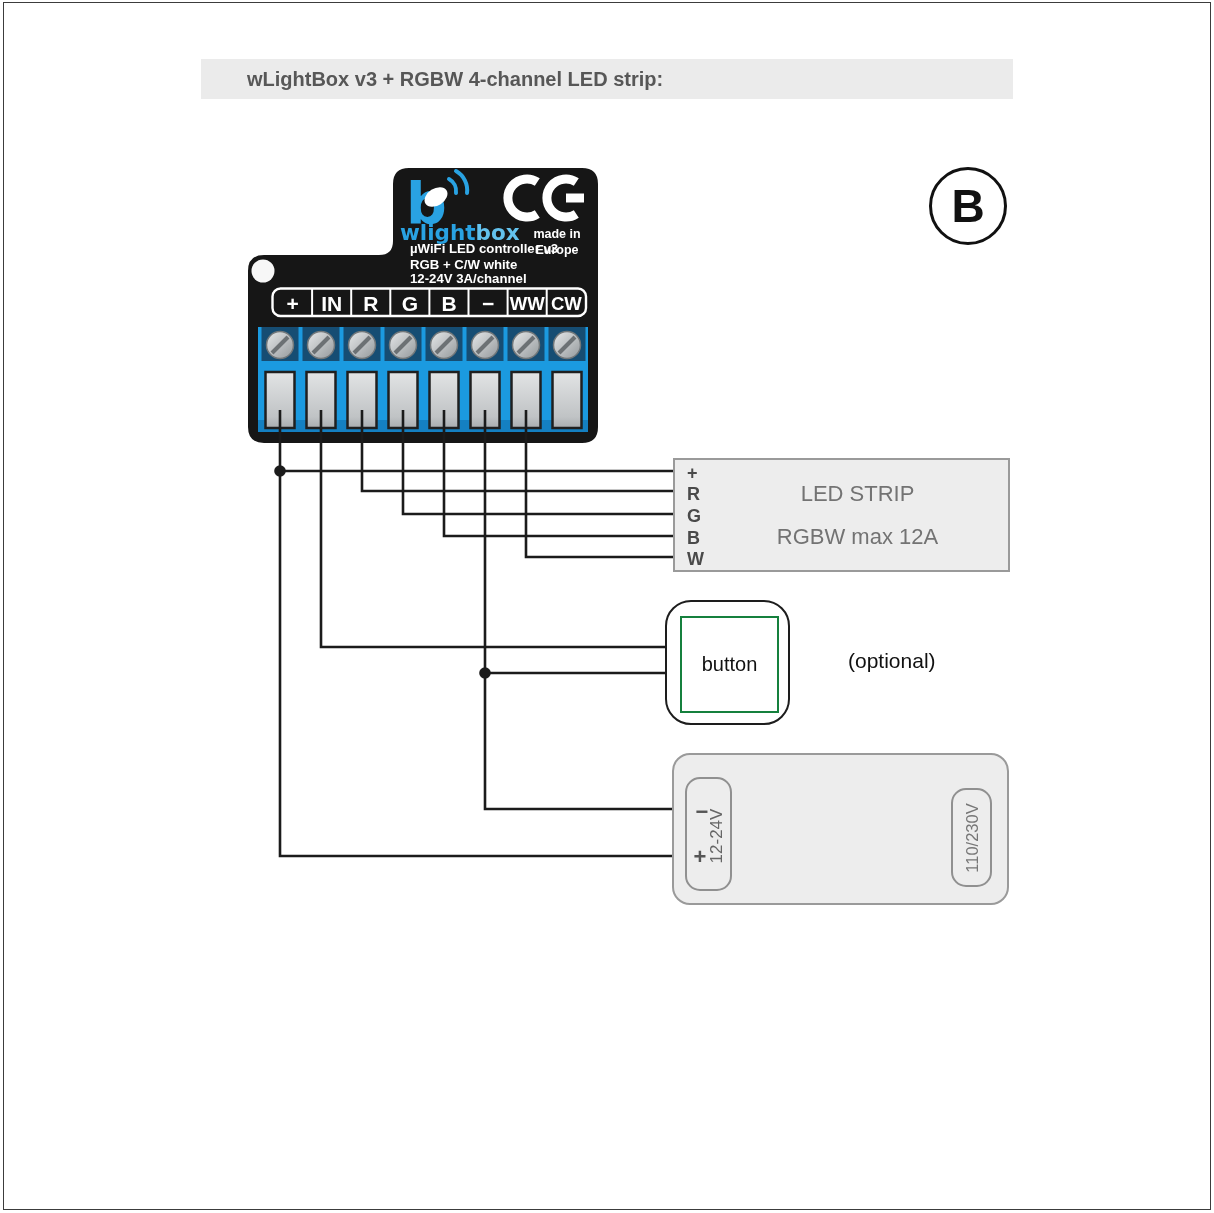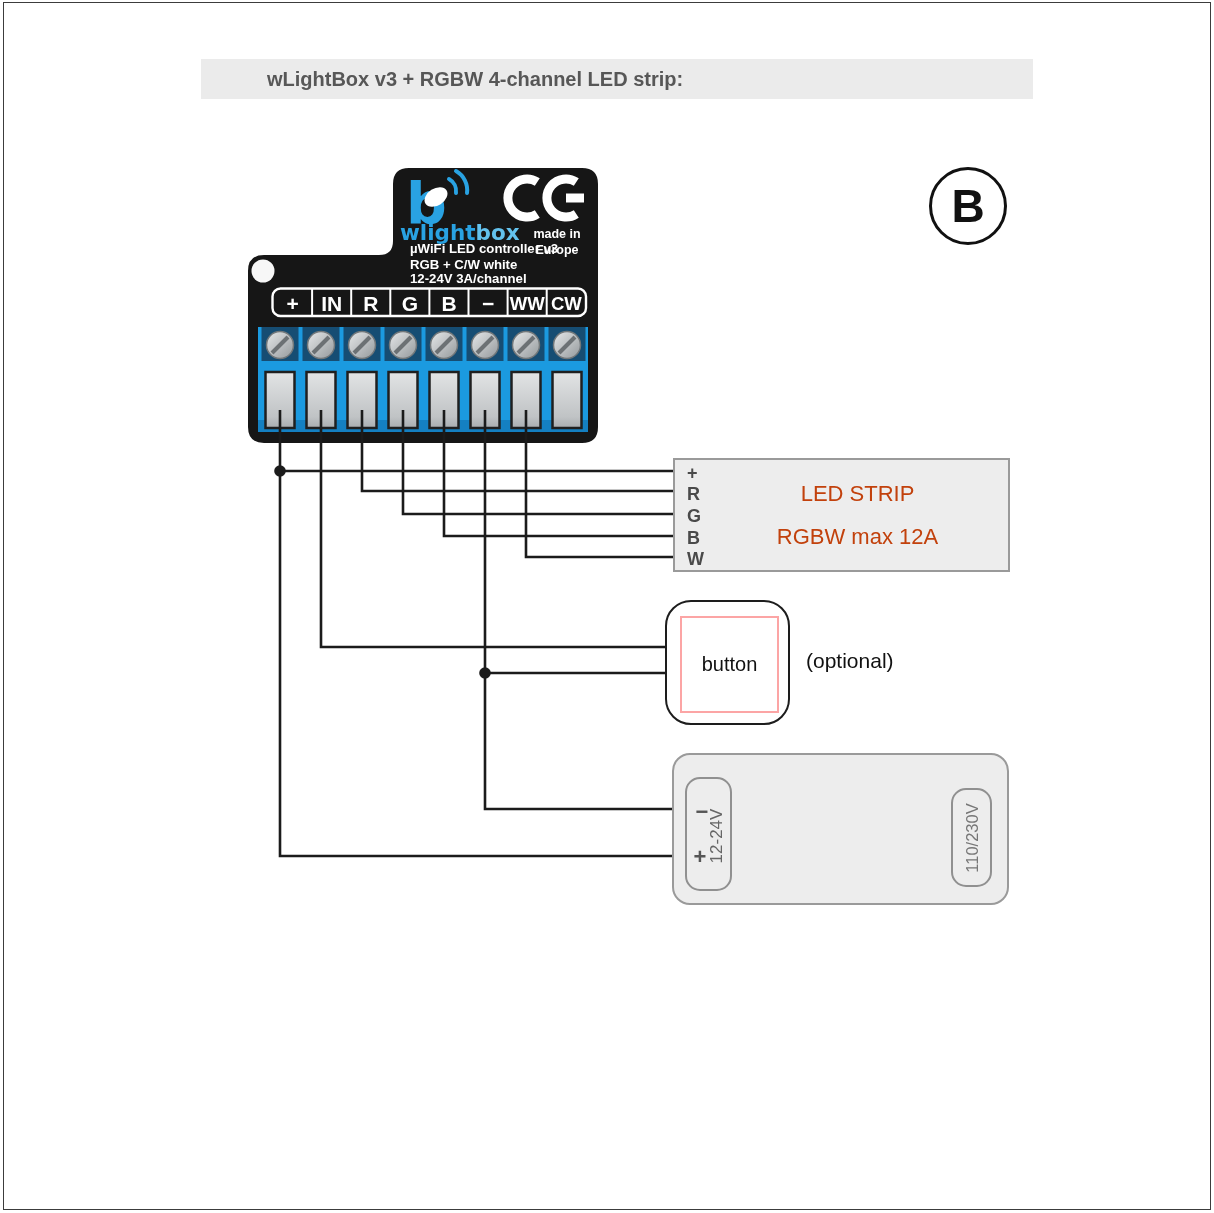--- a/index.html
+++ b/index.html
@@ -1,39 +1,39 @@
 <!DOCTYPE html>
 <html><head>
 <meta charset="utf-8">
 <style>
   html,body{margin:0;padding:0;background:#ffffff;}
   .page{position:relative;width:1214px;height:1213px;background:#fff;overflow:hidden;
         font-family:"Liberation Sans", sans-serif;}
   .frame{position:absolute;left:3px;top:2px;right:3px;bottom:3px;border:1.5px solid #3c3c3c;}
   .title-bar{position:absolute;left:201px;top:59px;width:812px;height:40px;background:#ebebeb;
-             display:flex;align-items:center;padding-left:20px;}
+             display:flex;align-items:center;}
   .title-bar span{margin-left:46px;font-size:20px;font-weight:bold;color:#575757;}
   .svg-layer{position:absolute;left:0;top:0;}
   .b-circle{position:absolute;left:929px;top:167px;width:78px;height:78px;border:3px solid #111;
             border-radius:50%;display:flex;align-items:center;justify-content:center;
             font-size:46px;font-weight:bold;color:#111;box-sizing:border-box;background:#fff;}
   
   .led-box{position:absolute;left:673px;top:458px;width:337px;height:114px;background:#ededed;
            border:2px solid #9a9a9a;box-sizing:border-box;}
   .led-pin{position:absolute;left:12px;transform:translateY(-50%);font-weight:bold;
            font-size:18px;color:#4a4a4a;line-height:1;}
   .led-text{position:absolute;left:40px;right:8px;top:0;bottom:0;display:flex;flex-direction:column;
-            justify-content:center;align-items:center;font-size:22px;color:#c2410c;line-height:32px;gap:11px;}
+            justify-content:center;align-items:center;font-size:22px;color:#737373;line-height:32px;gap:11px;}
   
   .button-outer{position:absolute;left:665px;top:600px;width:125px;height:125px;background:#fff;
                 border:2.5px solid #1d1d1d;border-radius:26px;box-sizing:border-box;}
-  .button-inner{position:absolute;left:13px;top:14px;width:95px;height:93px;border:2px solid #fca5a5;
+  .button-inner{position:absolute;left:13px;top:14px;width:95px;height:93px;border:2px solid #15803d;
                 background:#fff;display:flex;align-items:center;justify-content:center;
                 font-size:20px;color:#111;}
-  .optional{position:absolute;left:806px;top:647px;font-size:21px;color:#111;line-height:28px;}
+  .optional{position:absolute;left:848px;top:647px;font-size:21px;color:#111;line-height:28px;}
   
   .psu{position:absolute;left:672px;top:753px;width:337px;height:152px;background:#ededed;
        border:2px solid #9a9a9a;border-radius:18px;box-sizing:border-box;}
   .psu-dc{position:absolute;left:11px;top:22px;width:47px;height:114px;border:2px solid #909090;
           border-radius:15px;box-sizing:border-box;}
   .psu-dc .sign{position:absolute;transform:translate(-50%,-50%);font-weight:bold;font-size:22px;color:#555;}
   .psu-dc .minus{left:15px;top:33px;}
   .psu-dc .plus{left:13px;top:78px;}
   .psu-dc .range{position:absolute;left:30px;top:57px;transform:translate(-50%,-50%) rotate(-90deg);
                  font-size:17px;color:#666;white-space:nowrap;}

